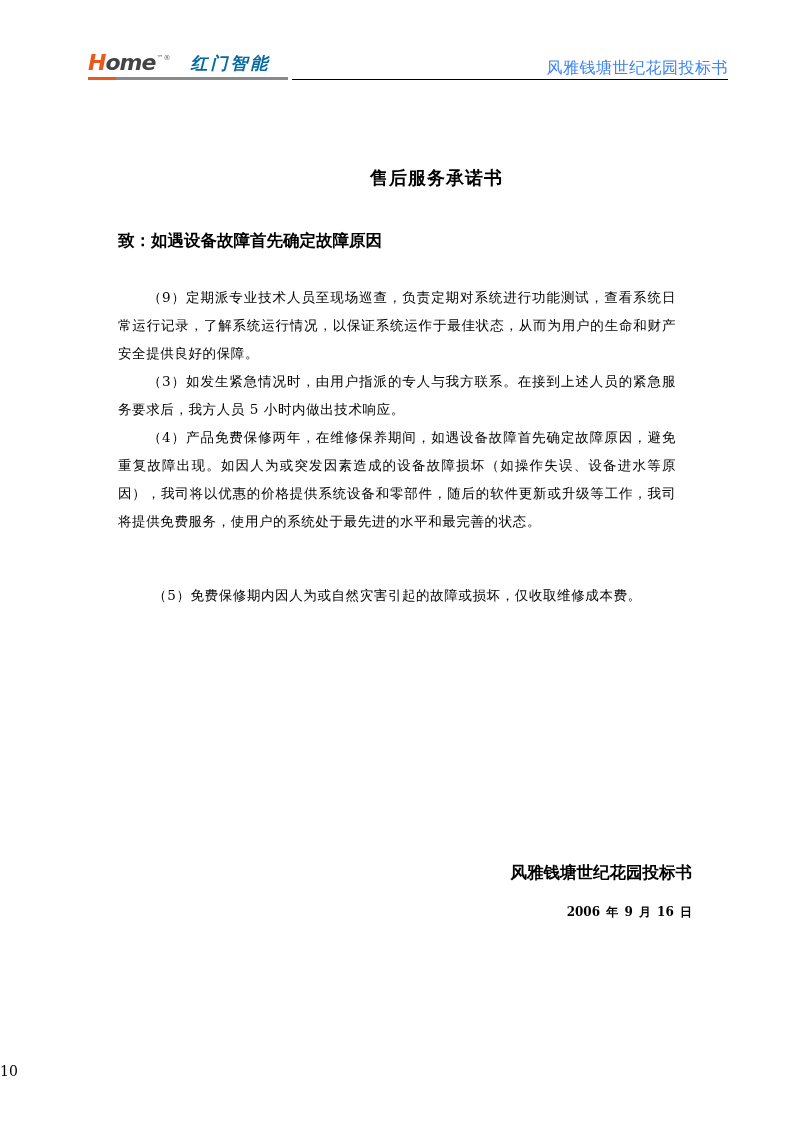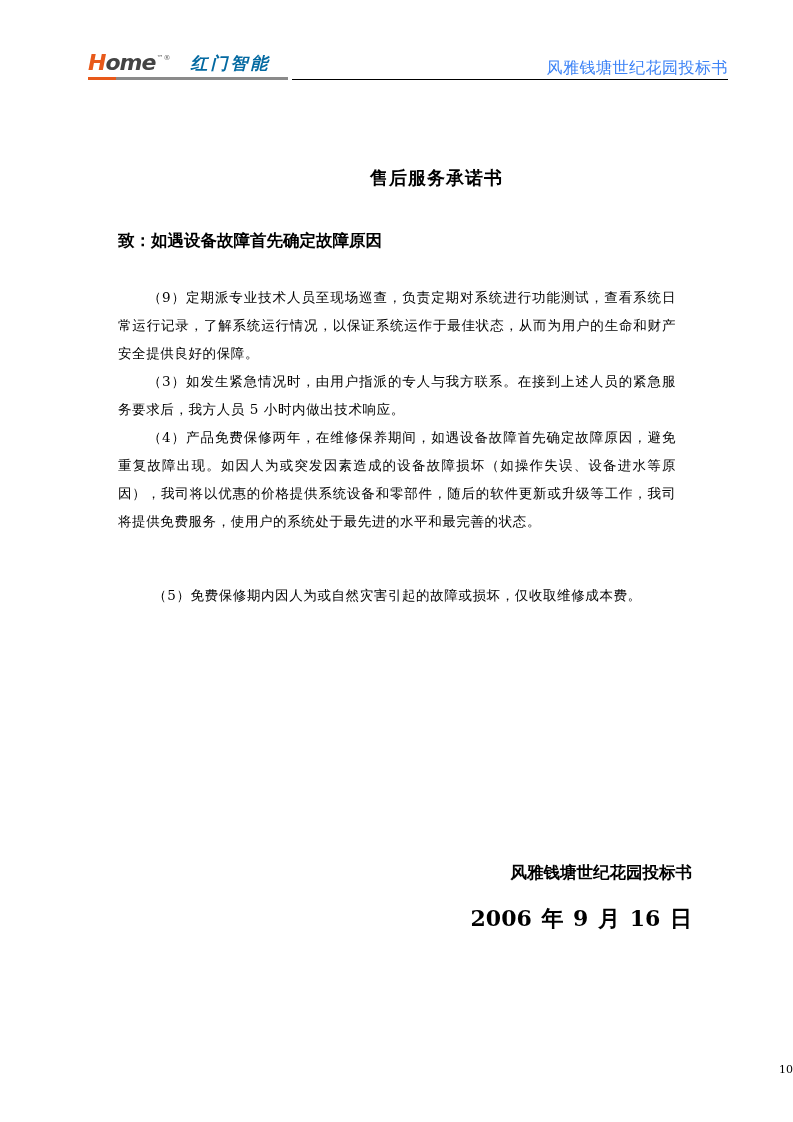--- a/index.html
+++ b/index.html
@@ -131,30 +131,30 @@
       font-family: "DejaVu Sans", sans-serif;
       font-weight: bold;
       font-size: 16.5px;
     }
     .sign-date {
       position: absolute;
       right: 101px;
       top: 904px;
       font-family: "DejaVu Serif", serif;
       font-weight: bold;
-      font-size: 22px;
+      font-size: 12px;
       word-spacing: 2px;
     }
     .page-number {
       position: absolute;
       left: 0;
       width: 793px;
       top: 1063px;
-      text-align: right;
-      font-size: 11px;
+      text-align: left;
+      font-size: 14px;
     }
   </style>
 </head>
 <body>
 
 <div class="header">
   <div class="logo">
     <span class="logo-mark"><span class="h">H</span><span>ome</span></span>
     <span class="logo-reg">™®</span>
     <span class="logo-cn">红门智能</span>

